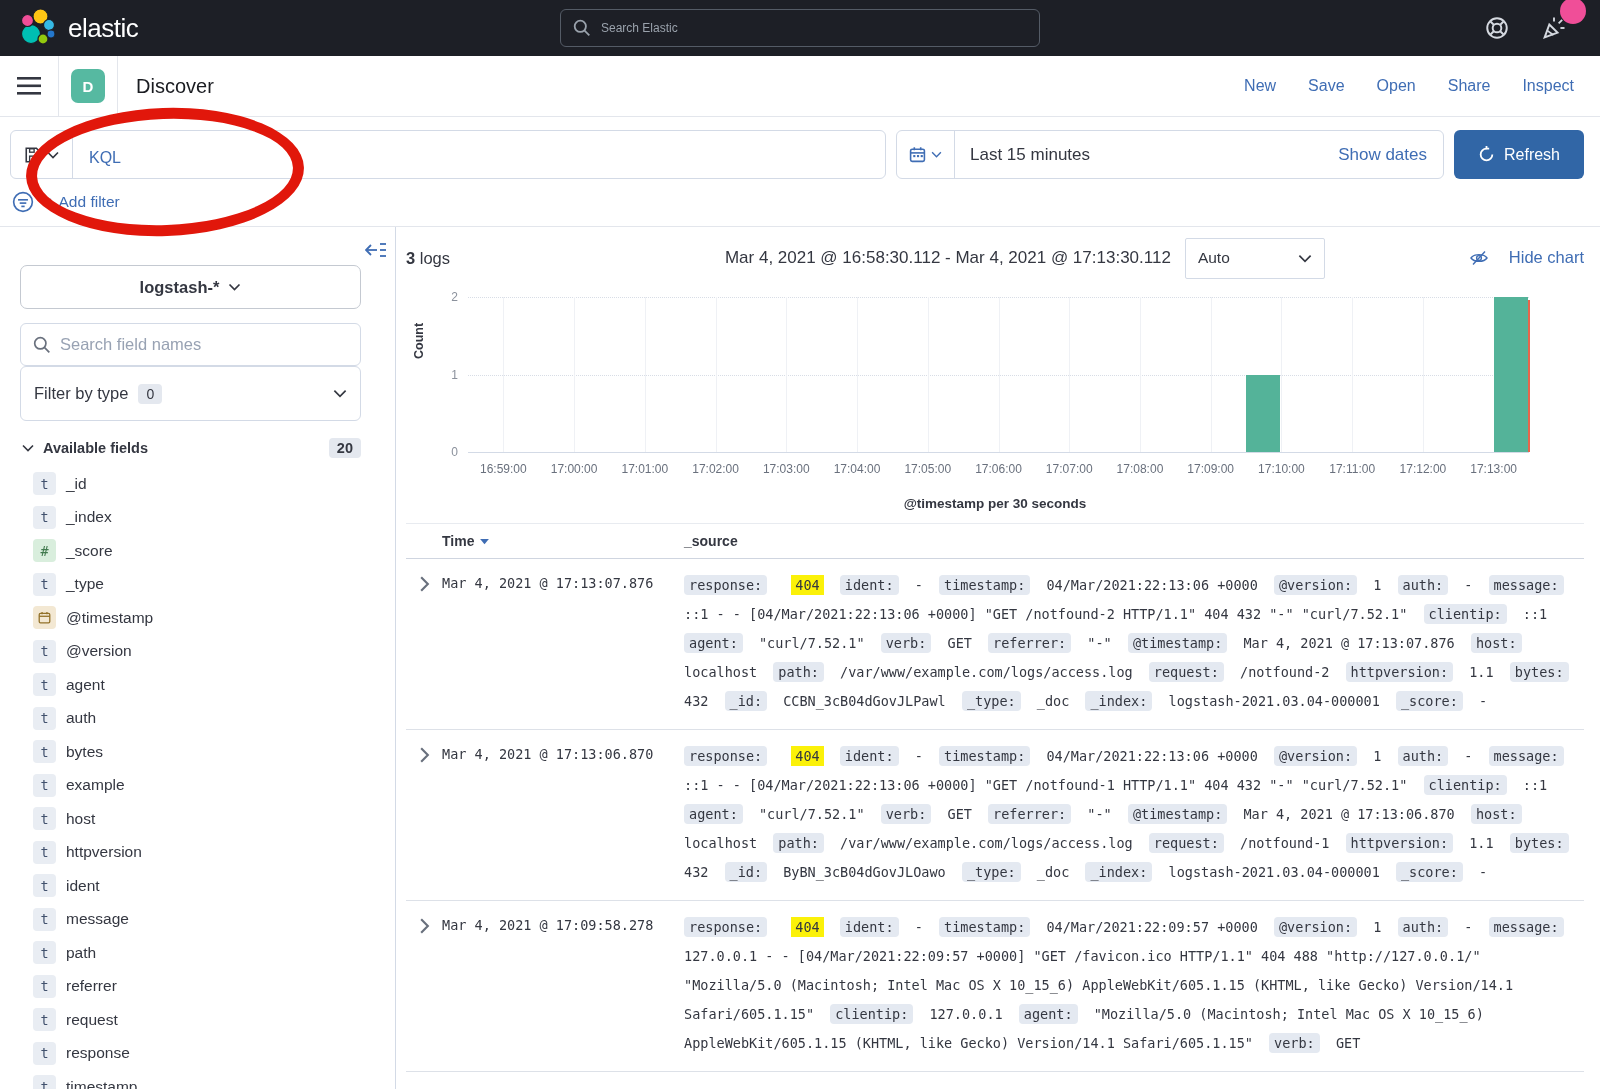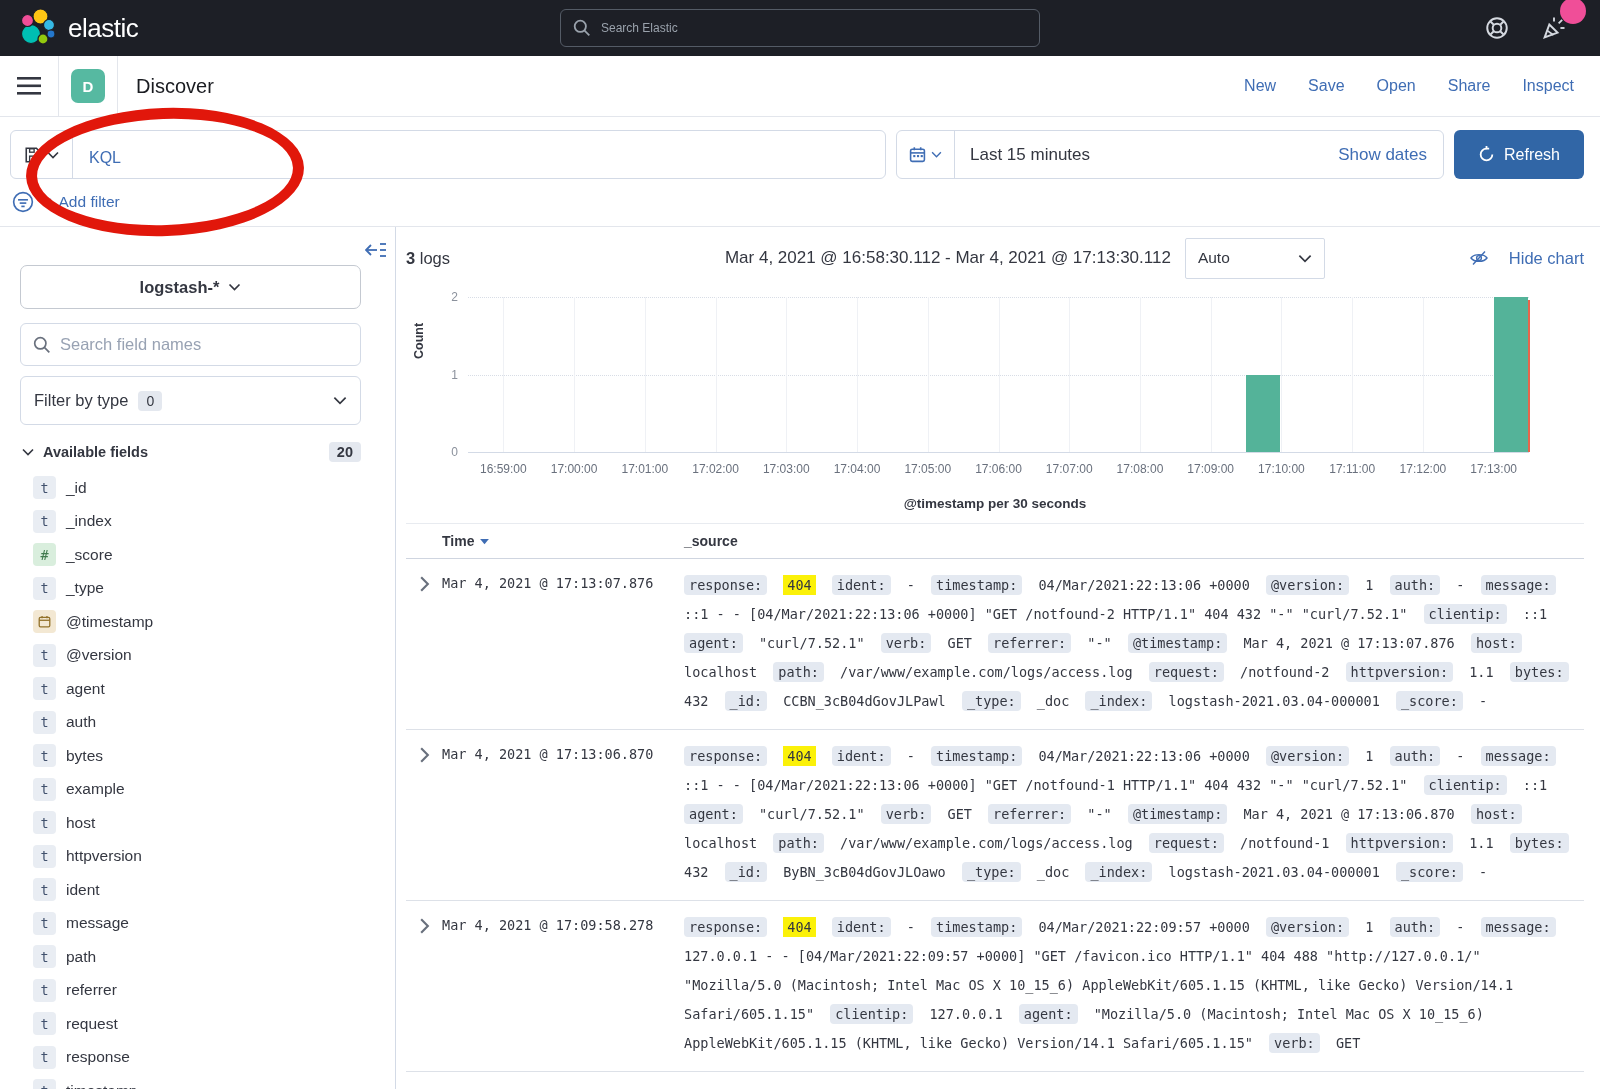--- a/index.html
+++ b/index.html
@@ -43,41 +43,41 @@
   .addfilter { font-size:15.5px; }
 
   
   .page-body { display:flex; height:866px; }
   .sidebar { width:396px; min-width:396px; border-right:1px solid #d3dae6; padding:10px 22px 0 20px; position:relative; }
   .collapse-btn { position:absolute; right:8px; top:14px; }
   .index-box { border:1px solid #c4c9d1; border-radius:7px; height:44px; display:flex; align-items:center; justify-content:center; gap:9px; font-weight:bold; font-size:16.5px; background:#fff; margin-right:12px;margin-top:28px; }
   .fsearch { margin-top:14px; margin-right:12px; border:1px solid #d3dae6; border-radius:6px; height:43px; display:flex; align-items:center; gap:9px; padding:0 12px; background:#fff; }
   .fsearch input { border:none; outline:none; flex:1; font-size:16.5px; color:#343741; font-family:"Liberation Sans",sans-serif; }
   .fsearch input::placeholder { color:#98a2b3; }
-  .ftype { margin-top:10px; margin-right:12px; border:1px solid #d3dae6; border-radius:6px; height:49px; display:flex; align-items:center; gap:10px; padding:0 13px; font-size:16.5px; background:#fff; }
+  .ftype { margin-right:12px; border:1px solid #d3dae6; border-radius:6px; height:55px; display:flex; align-items:center; gap:10px; padding:0 13px; font-size:16.5px; background:#fff; }
   .count-badge { background:#e4e8ef; border-radius:4px; padding:2px 8px; font-size:14px; }
   .ftype .chev { margin-left:auto; }
   .avail-row { margin-top:17px; display:flex; align-items:center; gap:9px; font-size:14.5px; font-weight:bold; padding-left:2px; margin-right:12px; }
   .avail-row .count-badge { margin-left:auto; font-weight:bold; font-size:14.5px; }
   .field-list { margin-top:9px; }
   .field-item { height:33.5px; display:flex; align-items:center; gap:10px; padding-left:13px; font-size:15.5px; cursor:pointer; }
   .token { width:23px; height:23px; border-radius:4px; display:flex; align-items:center; justify-content:center; font-size:13.5px; font-family:"DejaVu Sans Mono",monospace; }
   .tok-string { background:#e9edf3; color:#41516d; }
   .tok-number { background:#d9eedd; color:#417a4e; }
   .tok-date   { background:#f3e8d3; color:#93722a; }
 
   
   .main { flex:1; min-width:0; padding:8px 16px 0 10px; }
   .hits-row { display:flex; align-items:center; height:46px; }
   .hits { font-size:16.5px; width:175px; }
   .hits b { font-weight:bold; }
   .range-label { margin-left:auto; font-size:17px; white-space:nowrap; }
   .auto-select { margin-left:14px; width:140px; height:41px; border:1px solid #d3dae6; border-radius:2px; background:#fff; display:flex; align-items:center; padding:0 12px; font-size:15.5px; }
   .auto-select .chev { margin-left:auto; }
-  .hidechart { margin-left:auto; display:flex; align-items:center; gap:20px; font-size:16.5px; }
+  .hidechart { margin-left:auto; display:flex; align-items:flex-start; gap:20px; font-size:16.5px; }
 
   .chart-wrap { position:relative; margin-top:16px; }
   .ylabel { position:absolute; left:6px; top:62px; transform:rotate(-90deg); transform-origin:left top; font-weight:bold; font-size:12.5px; color:#343741; }
   .plot { margin-left:62px; margin-right:55px; height:156px; position:relative; border-bottom:1px solid #d3dae6; }
   .ytick { position:absolute; right:calc(100% + 10px); transform:translateY(-50%); font-size:12px; color:#8b919c; }
   .vgrid { position:absolute; top:0; bottom:0; width:1px; background:#eff1f5; }
   .hgrid { position:absolute; left:0; right:0; border-top:1px dotted #d8dde6; }
   .bar { position:absolute; bottom:0; background:#54b399; }
   .endmark { position:absolute; right:-1px; top:3px; bottom:0; width:2px; background:#e7664c; }
   .xticks { margin-left:62px; margin-right:55px; position:relative; height:18px; margin-top:9px; }
@@ -88,21 +88,21 @@
   .dtable { margin-top:4px; }
   .trow { display:grid; grid-template-columns:36px 242px 1fr; align-items:start; }
   .thead { border-top:1px solid #e8ebf0; border-bottom:1px solid #cfd5e0; padding:9px 0; font-size:14px; font-weight:bold; }
   .thead .time-h { display:flex; align-items:center; gap:5px; grid-column:2; }
   .drow { border-bottom:1px solid #dde1e8; padding:12px 0 13px; }
   .expander { display:flex; justify-content:center; padding-top:5px; color:#69707d; }
   .tcell { font-family:"DejaVu Sans Mono",monospace; font-size:13.5px; padding-top:4px; white-space:nowrap; }
   .src { font-family:"DejaVu Sans Mono",monospace; font-size:13.5px; line-height:29px; padding-right:4px; word-break:break-word; }
   .src > span { margin-right:8px; }
   .fbadge { background:#e4e9f1; border-radius:4px; padding:2px 5px; white-space:nowrap; }
-  .hl404 { background:#fbf109; padding:2px 4px; }
+  .hl404 { background:#fbf109; padding:2px 4px;margin-left:8px; }
 
   
   .annotation { position:absolute; left:26px; top:108px; width:278px; height:128px; border:11px solid #e1170b; border-radius:50%; transform:rotate(-2deg); z-index:60; pointer-events:none; }
 
   svg { display:block; }
   .chev svg { display:block; }
 </style>
 </head>
 <body>
 

